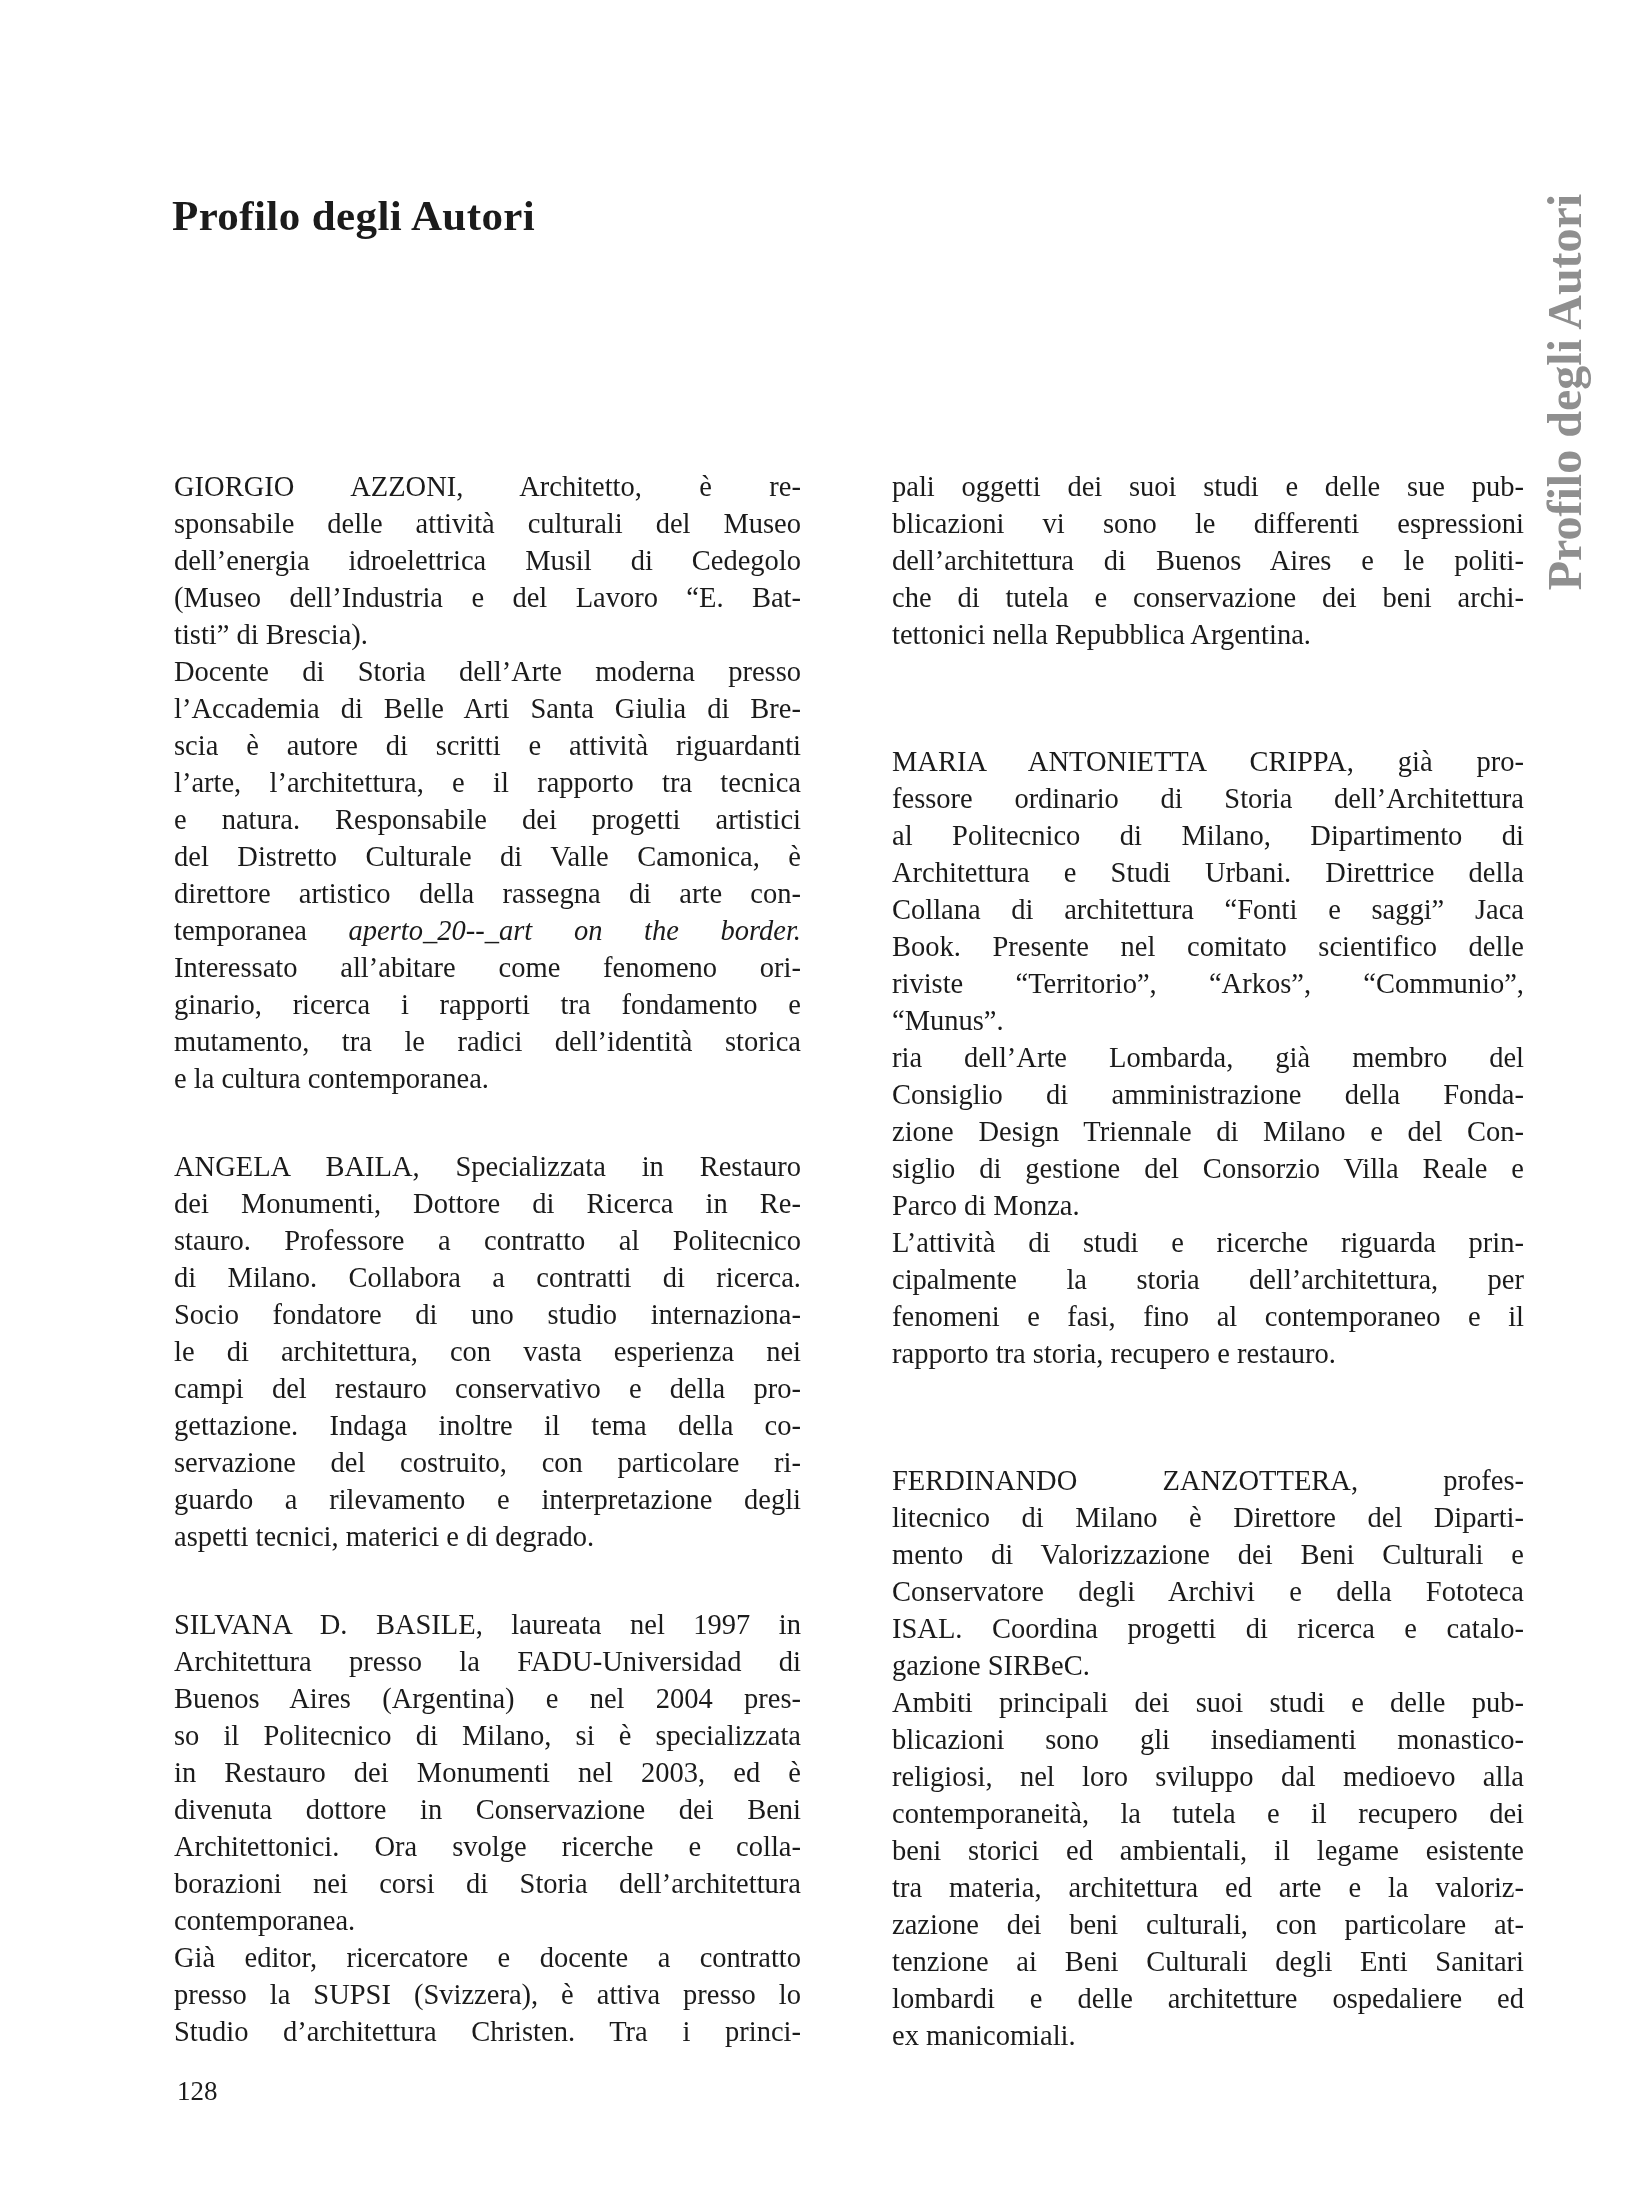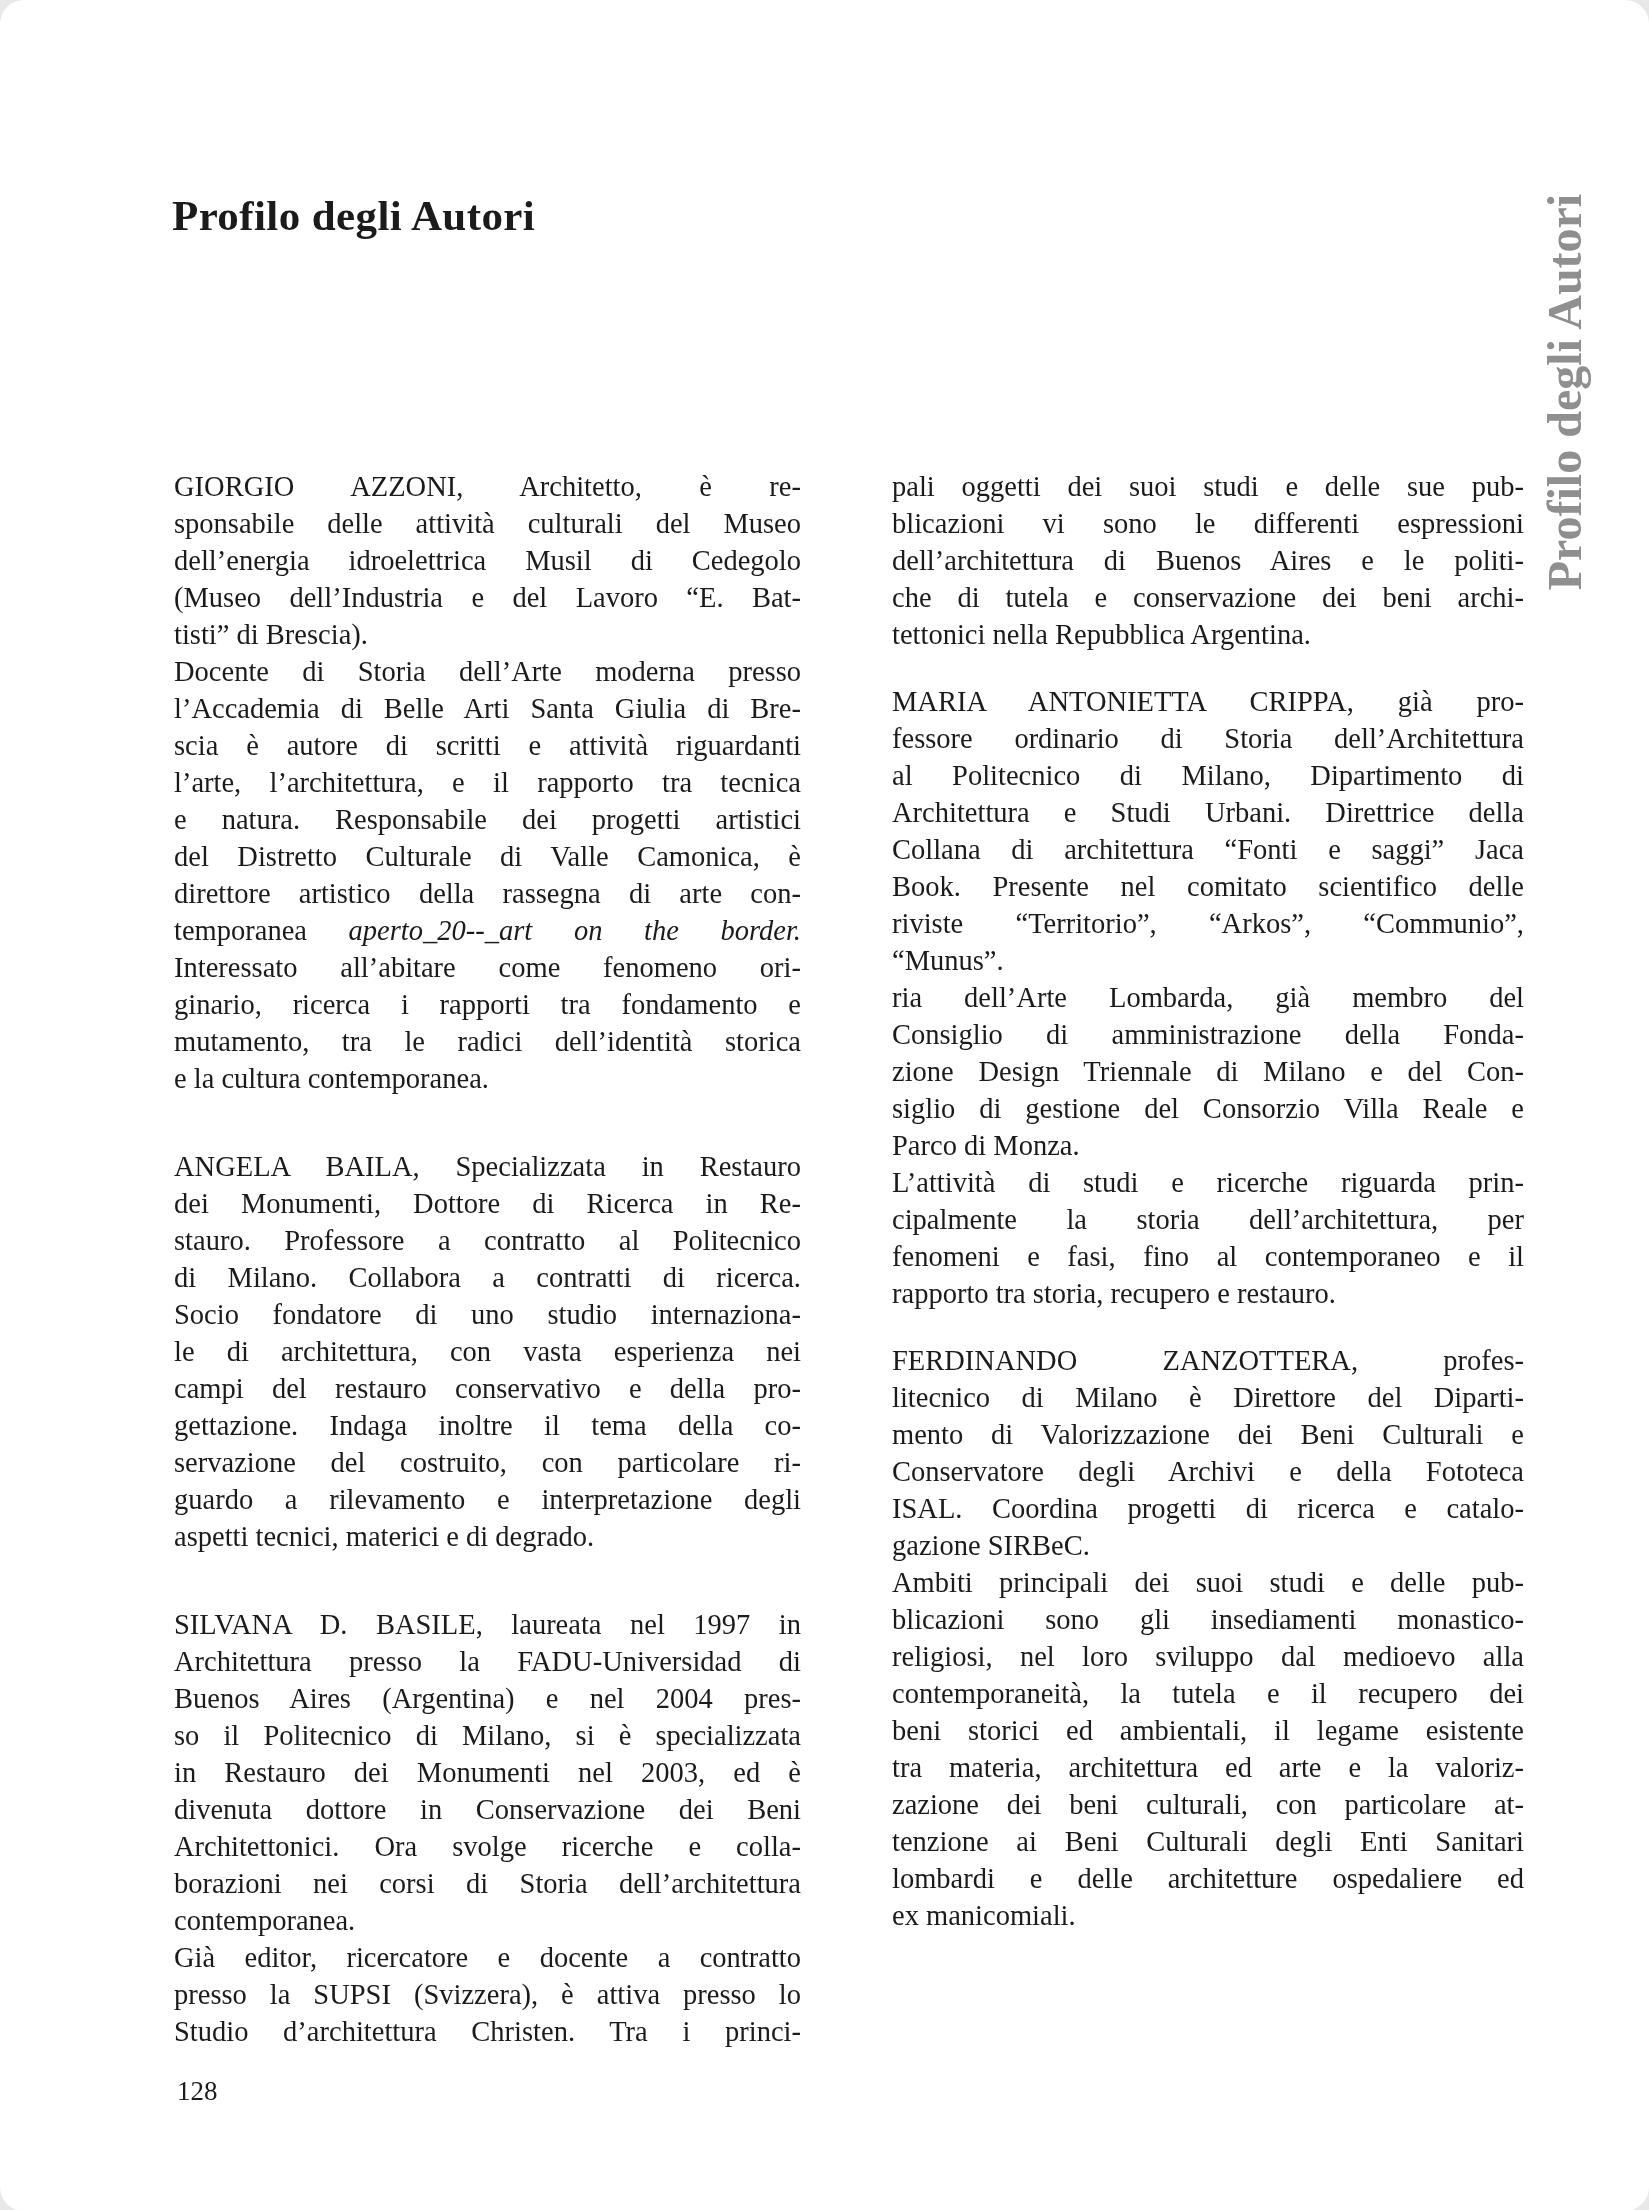--- a/index.html
+++ b/index.html
@@ -8,21 +8,20 @@
     background: #e8e8e8;
   }
   .page {
     position: relative;
     width: 1649px;
     height: 2211px;
     margin: 0 auto;
     background: var(--bg, #ffffff);
     color: var(--ink, #1b1b1b);
     overflow: hidden;
-    border-radius: 24px;
   }
   .doc-title {
     position: absolute;
     left: 172px;
     top: 165px;
     font-size: 43px;
     line-height: 1;
     letter-spacing: 0.4px;
     color: var(--ink, #1b1b1b);
     white-space: nowrap;
@@ -42,21 +41,21 @@
     position: absolute;
     top: 468px;
     font-size: 28.5px;
     line-height: 37px;
     color: var(--ink, #1b1b1b);
   }
   .col-left  { left: 174px; width: 627px; }
   .col-right { left: 892px; width: 632px; }
   .para { margin: 0; }
   .col-left  .para + .para { margin-top: 51px; }
-  .col-right .para + .para { margin-top: 30px; }
+  .col-right .para + .para { margin-top: 90px; }
   .line {
     text-align: justify;
     text-align-last: justify;
   }
   .line.end { text-align-last: left; }
   .line em { font-style: italic; }
   .page-number {
     position: absolute;
     left: 177px;
     top: 2078px;

